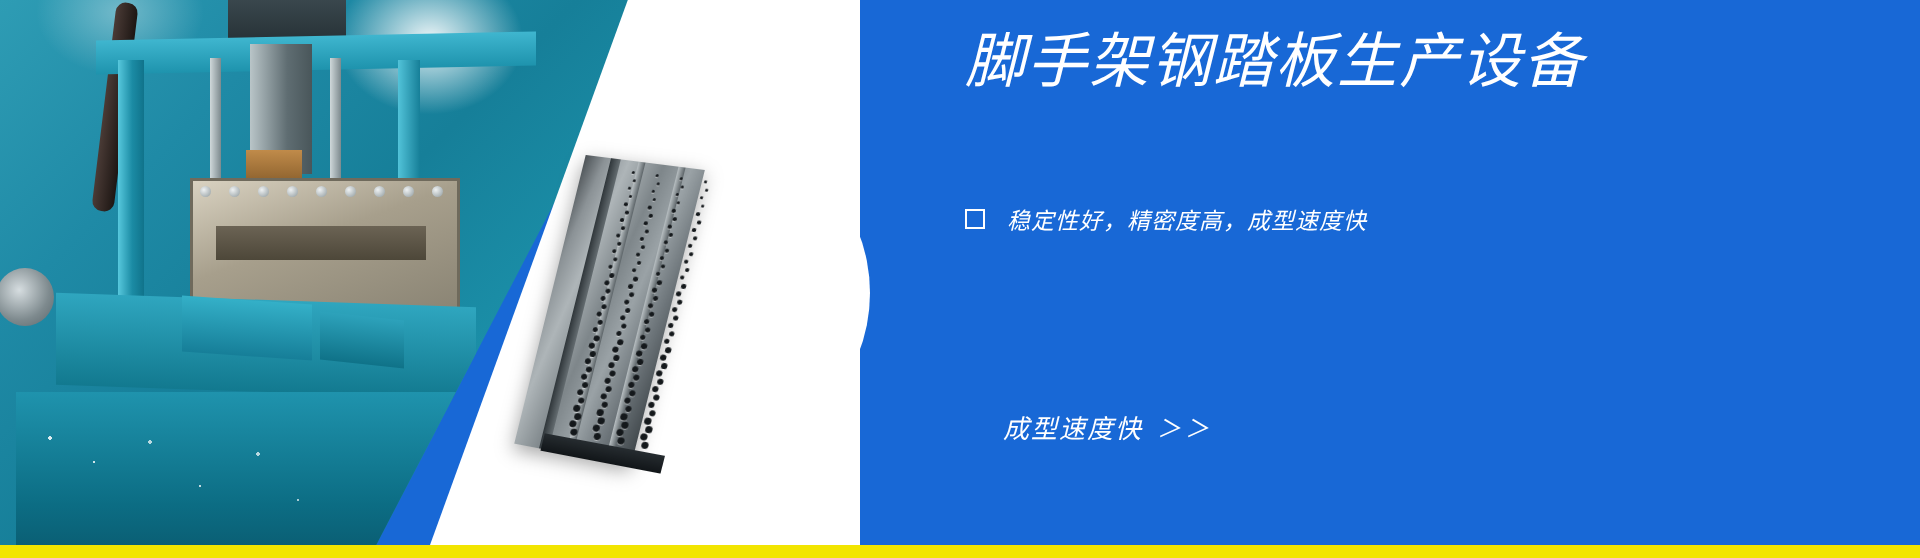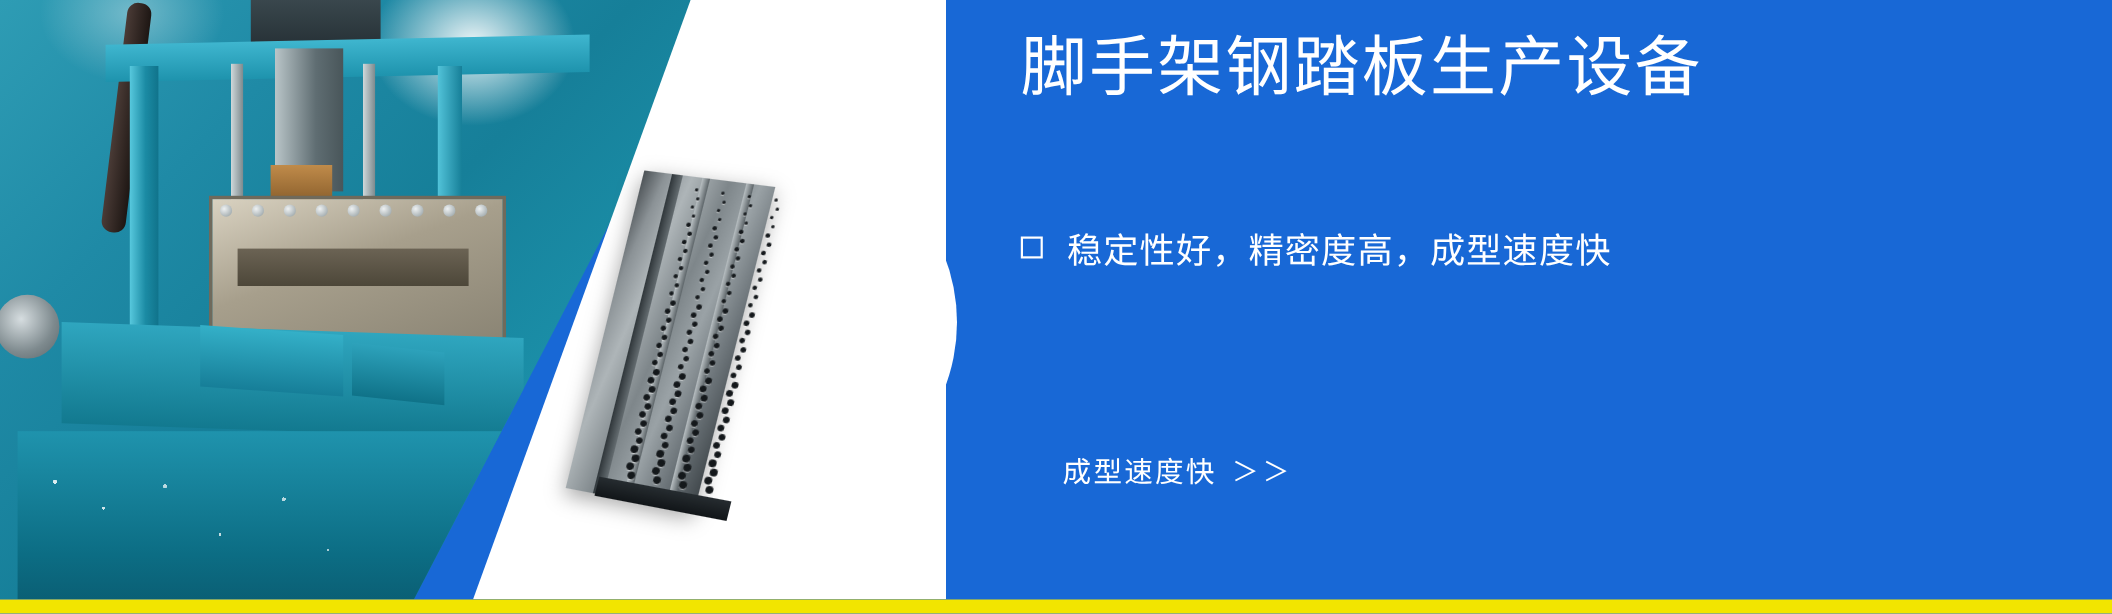--- a/index.html
+++ b/index.html
@@ -165,24 +165,25 @@
   .holes{ position:absolute; left:44px; top:8px; width:104px; height:282px; }
   .holes i{
     position:absolute; width:6px; height:6px; border-radius:50%;
     background:#14181b;
     box-shadow:0 1px 0 rgba(255,255,255,.45);
   }
 
   
   .content{
     position:absolute;
-    left:928px; top:0;
+    left:965px; top:0;
     width:900px; height:406px;
     z-index:5;
     color:#ffffff;
+    font-style:italic;
   }
   .title{
     position:absolute;
     left:0; top:30px;
     font-size:60px;
     line-height:1.08;
     font-weight:400;
     letter-spacing:2px;
     color:#ffffff;
     white-space:nowrap;
@@ -208,21 +209,21 @@
     margin-bottom:50px;
     white-space:nowrap;
   }
   .bullet-box{
     flex:0 0 auto;
     width:20px; height:20px;
     border:2px solid #ffffff;
     background:transparent;
   }
   .feature-text{
-    font-size:32px;
+    font-size:23px;
     letter-spacing:1px;
     color:#ffffff;
   }
   .cta{
     position:absolute;
     left:38px; top:408px;
     display:inline-flex;
     align-items:center;
     gap:14px;
     font-size:26px;

